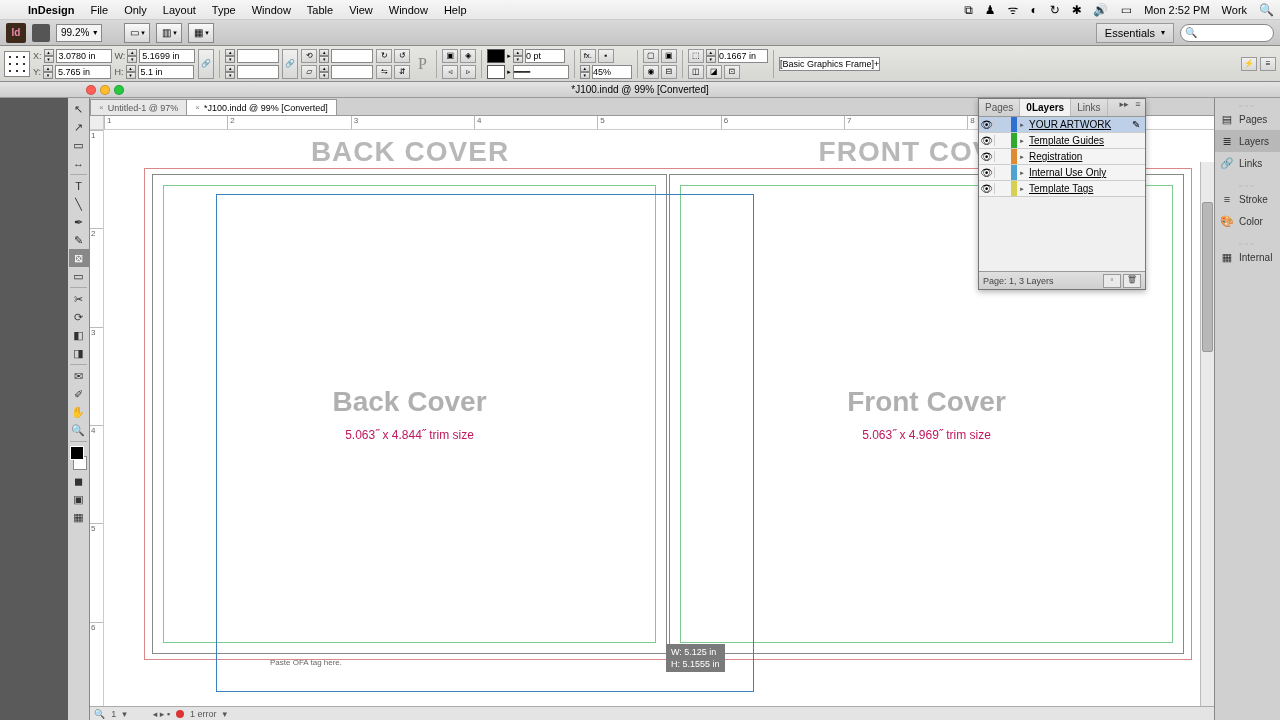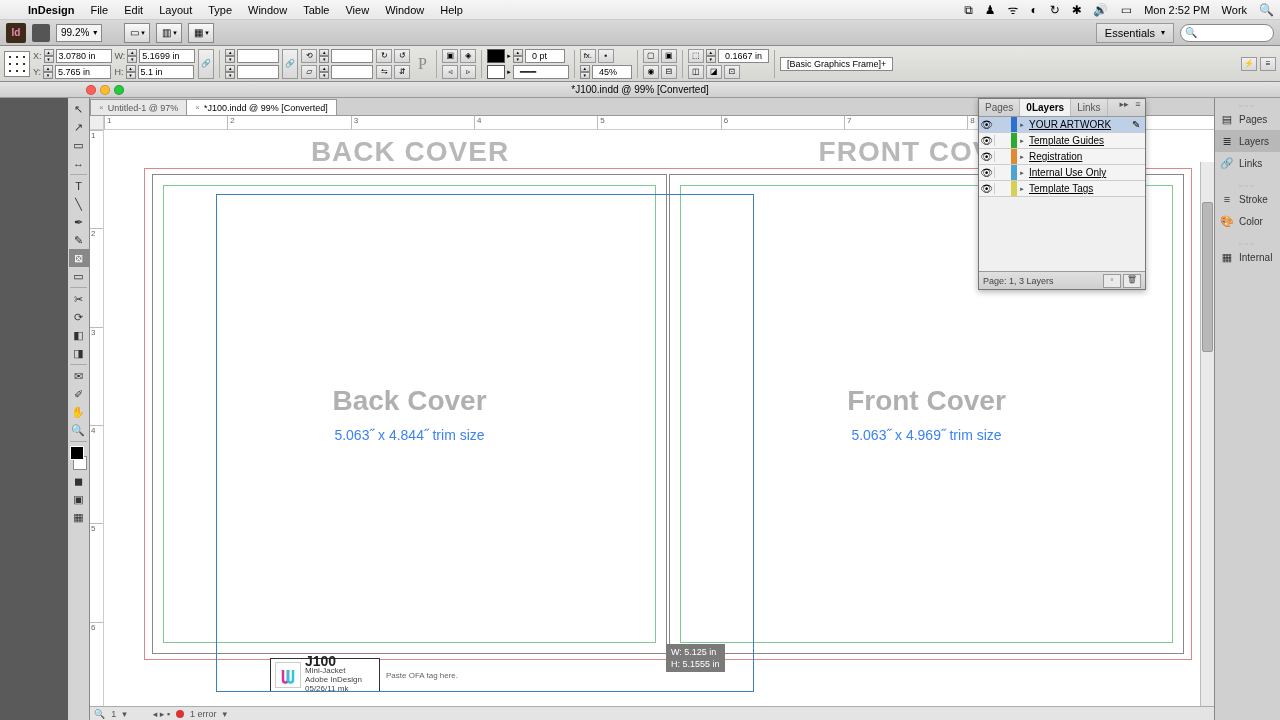--- a/index.html
+++ b/index.html
@@ -43,21 +43,21 @@
 }
 .cp-group { display:flex; flex-direction:column; gap:2px; }
 .cp-row { display:flex; align-items:center; gap:2px; }
 .cp-label { color:#555; }
 .cp-input { width:56px; height:14px; border:1px solid #888; background:#fff; font-size:9px; padding:0 2px; display:flex; align-items:center; }
 .cp-stepper { width:10px; height:14px; display:flex; flex-direction:column; }
 .cp-stepper span { flex:1; border:1px solid #888; background:linear-gradient(#f0f0f0,#d0d0d0); font-size:5px; text-align:center; line-height:5px; }
 .cp-icon { width:16px; height:14px; border:1px solid #999; background:linear-gradient(#f0f0f0,#d8d8d8); display:flex; align-items:center; justify-content:center; font-size:8px; }
 .cp-icon.tall { height:30px; }
 .cp-swatch { width:18px; height:14px; border:1px solid #555; }
-.cp-dropdown { height:14px; border:1px solid #888; background:#fff; padding:0 6px; font-size:9px; display:flex; align-items:center; min-width:40px; }
+.cp-dropdown { height:14px; border:1px solid #888; background:#fff; padding:0 0; font-size:9px; display:flex; align-items:center; min-width:40px; }
 .cp-dropdown.wide { min-width:94px; }
 .cp-divider { width:1px; height:28px; background:#aaa; margin:0 2px; }
 .cp-letter { font-size:16px; font-family: Georgia, serif; color:#888; width:18px; text-align:center; }
 
 
 .doc-titlebar { height: 16px; background: linear-gradient(#e4e4e4,#cfcfcf); border-bottom: 1px solid #999; display:flex; align-items:center; font-size:10px; justify-content:center; position:relative; }
 .window-dots { position:absolute; left: 86px; display:flex; gap:4px; }
 .window-dots .dot { width:10px; height:10px; border-radius:50%; border:1px solid rgba(0,0,0,.2); }
 .dot.red{background:#ff5f56;} .dot.yellow{background:#ffbd2e;} .dot.green{background:#27c93f;}
 
@@ -92,21 +92,21 @@
 
 .spread { position:absolute; left:48px; top:6px; right:30px; }
 .page-labels { display:flex; font-size:28px; font-weight:bold; color:#b8b8b8; letter-spacing:1px; }
 .page-labels div { flex:1; text-align:center; }
 .page-row { display:flex; height: 480px; margin-top: 6px; position:relative; gap:2px; }
 .bleed-box { border:1px solid #d88; position:absolute; left:-8px; right:-8px; top:-6px; bottom:-6px; pointer-events:none; }
 .page { flex:1; border:1px solid #888; background:#fff; position:relative; display:flex; flex-direction:column; align-items:center; justify-content:center; }
 .page .margin-box { position:absolute; inset:10px; border:1px solid #7ecb8f; }
 .selection-frame { position:absolute; left:112px; right:460px; top:64px; bottom:28px; border:1px solid #3a7fbf; pointer-events:none; z-index:3; }
 .page-title { font-size:28px; font-weight:bold; color:#b0b0b0; }
-.page-sub { font-size:14px; color:#3b82f6; margin-top:10px; }
+.page-sub { font-size:12px; color:#be185d; margin-top:10px; }
 
 .measure-tip { position:absolute; left:562px; top:514px; background:#7a7a7a; color:#fff; font-size:9px; padding:2px 5px; line-height:12px; z-index:4; }
 
 .ofalabel { position:absolute; left:118px; top:522px; display:flex; align-items:center; gap:6px; }
 .ofabox { width:110px; height:34px; border:1px solid #333; background:#fff; display:flex; align-items:center; padding:2px 4px; gap:4px; }
 .ofalogo { width:26px; height:26px; border:1px solid #ccc; display:flex; align-items:center; justify-content:center; }
 .ofalogo svg { width:20px; height:20px; }
 .ofatext { font-size:8px; line-height:9px; color:#444; }
 .ofatext .big { font-size:14px; font-weight:bold; color:#222; }
 .ofa-caption { font-size:8px; color:#666; }
@@ -146,21 +146,21 @@
 .scrollbar-v { position:absolute; right:0; top:32px; bottom:14px; width:14px; background:#eaeaea; border-left:1px solid #bbb; }
 .scrollbar-v .thumb { position:absolute; left:1px; right:1px; top:40px; height:150px; background:#b8b8b8; border:1px solid #999; border-radius:2px; }
 </style>
 </head>
 <body>
 
 <div class="menubar">
   <div class="apple"></div>
   <div class="app-name">InDesign</div>
   <div class="menu-item">File</div>
-  <div class="menu-item">Edit</div>
+  <div class="menu-item">Only</div>
   <div class="menu-item">Layout</div>
   <div class="menu-item">Type</div>
   <div class="menu-item">Window</div>
   <div class="menu-item">Table</div>
   <div class="menu-item">View</div>
   <div class="menu-item">Window</div>
   <div class="menu-item">Help</div>
   <div class="spacer"></div>
   <div class="status icon">⧉</div>
   <div class="status icon">♟</div>
@@ -441,34 +441,20 @@
               <div class="page-title">Back Cover</div>
               <div class="page-sub">5.063˝ x 4.844˝ trim size</div>
             </div>
             <div class="page">
               <div class="margin-box"></div>
               <div class="page-title">Front Cover</div>
               <div class="page-sub">5.063˝ x 4.969˝ trim size</div>
             </div>
           </div>
           <div class="ofalabel">
-            <div class="ofabox">
-              <div class="ofalogo">
-                <svg viewBox="0 0 24 24">
-                    <path d="M6 6 v12 a3 3 0 0 0 6 0 v-12" fill="none" stroke="#d62fa3" stroke-width="3"></path>
-                    <path d="M12 6 v12 a3 3 0 0 0 6 0 v-12" fill="none" stroke="#2fc6d6" stroke-width="3"></path>
-                  </svg>
-              </div>
-              <div class="ofatext">
-                <div class="big">J100</div>
-                <div>Mini-Jacket</div>
-                <div>Adobe InDesign</div>
-                <div>05/26/11 mk</div>
-              </div>
-            </div>
             <div class="ofa-caption">Paste OFA tag here.</div>
           </div>
         </div>
         <div class="selection-frame"></div>
         <div class="measure-tip">
           <div>W: 5.125 in</div>
           <div>H: 5.1555 in</div>
         </div>
       </div>
       <div class="scrollbar-v">

